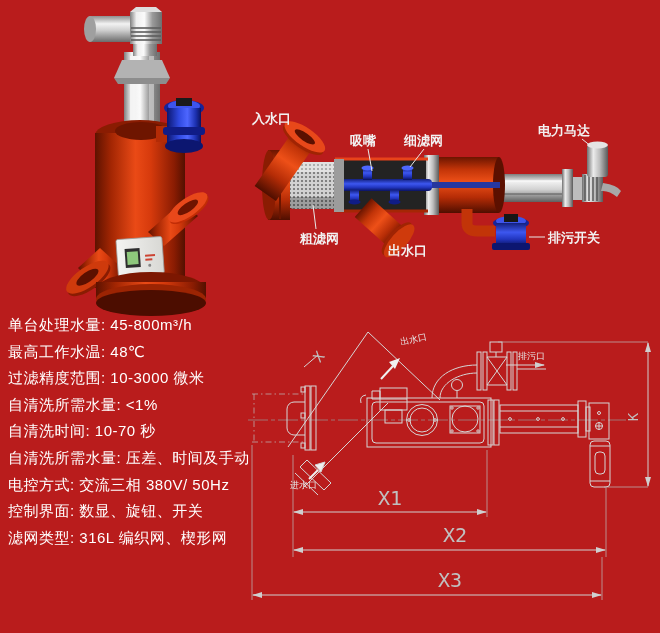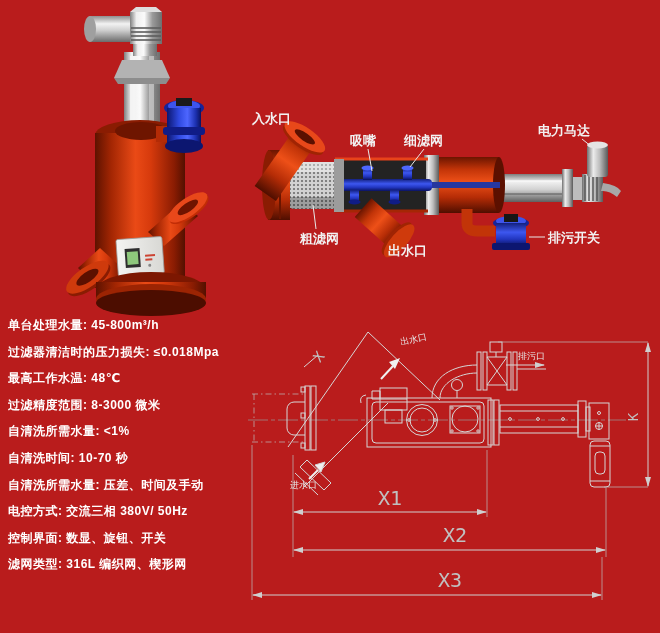--- a/index.html
+++ b/index.html
@@ -6,21 +6,21 @@
   .canvas{
     position:relative;width:660px;height:633px;background:#b91c1c;
     overflow:hidden;font-family:"Liberation Sans","DejaVu Sans",sans-serif;
   }
   svg{position:absolute;display:block;}
   #render3d{left:0;top:0;}
   #cutaway{left:240px;top:95px;}
   #drawing{left:248px;top:325px;}
   .specs{
     position:absolute;left:8px;top:312px;width:300px;color:#ffffff;
-    font-size:12px;font-weight:bold;letter-spacing:.5px;
+    font-size:15px;font-weight:normal;letter-spacing:.5px;
   }
   .spec-line{height:26.6px;line-height:26.6px;white-space:nowrap;}
   .cut-label{font-size:13px;font-weight:bold;fill:#f2f2f2;}
   .cad{stroke:#d6d6d6;stroke-width:1;fill:none;}
   .cadthin{stroke:#bdbdbd;stroke-width:.7;fill:none;}
   .cad-cn{font-size:9px;fill:#e8e8e8;}
   .dim{font-family:"DejaVu Sans Mono","Liberation Mono",monospace;fill:#c0c0c0;font-size:20px;}
   .dim-small{font-family:"DejaVu Sans Mono","Liberation Mono",monospace;fill:#c0c0c0;font-size:14px;}
 </style>
 </head>
@@ -272,23 +272,22 @@
       <text class="cut-label" x="60" y="148">粗滤网</text>
       <line x1="76" y1="134" x2="73" y2="110" stroke="#e8e8e8" stroke-width="1"></line>
       <text class="cut-label" x="148" y="160">出水口</text>
       <text class="cut-label" x="308" y="147">排污开关</text>
       <line x1="289" y1="142" x2="305" y2="142" stroke="#e8e8e8" stroke-width="1"></line>
     </g>
   </svg>
 
   <div class="specs">
     <div class="spec-line">单台处理水量: 45-800m³/h</div>
-    <div class="spec-line">过滤器清洁时的压力损失: ≤0.018Mpa</div>
     <div class="spec-line">最高工作水温: 48℃</div>
-    <div class="spec-line">过滤精度范围: 8-3000 微米</div>
+    <div class="spec-line">过滤精度范围: 10-3000 微米</div>
     <div class="spec-line">自清洗所需水量: &lt;1%</div>
     <div class="spec-line">自清洗时间: 10-70 秒</div>
     <div class="spec-line">自清洗所需水量: 压差、时间及手动</div>
     <div class="spec-line">电控方式: 交流三相 380V/ 50Hz</div>
     <div class="spec-line">控制界面: 数显、旋钮、开关</div>
     <div class="spec-line">滤网类型: 316L 编织网、楔形网</div>
   </div>
 
   <svg id="drawing" width="412" height="280" viewBox="0 0 412 280">
     <defs>

